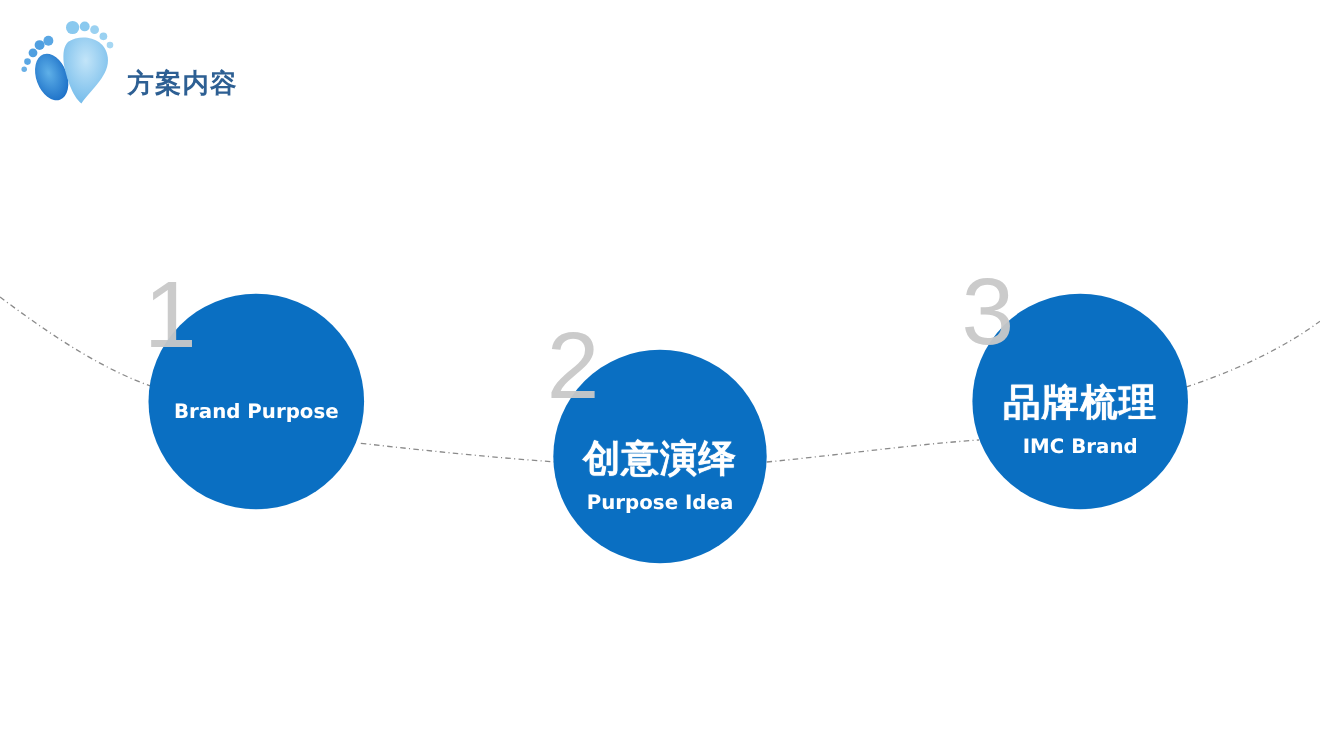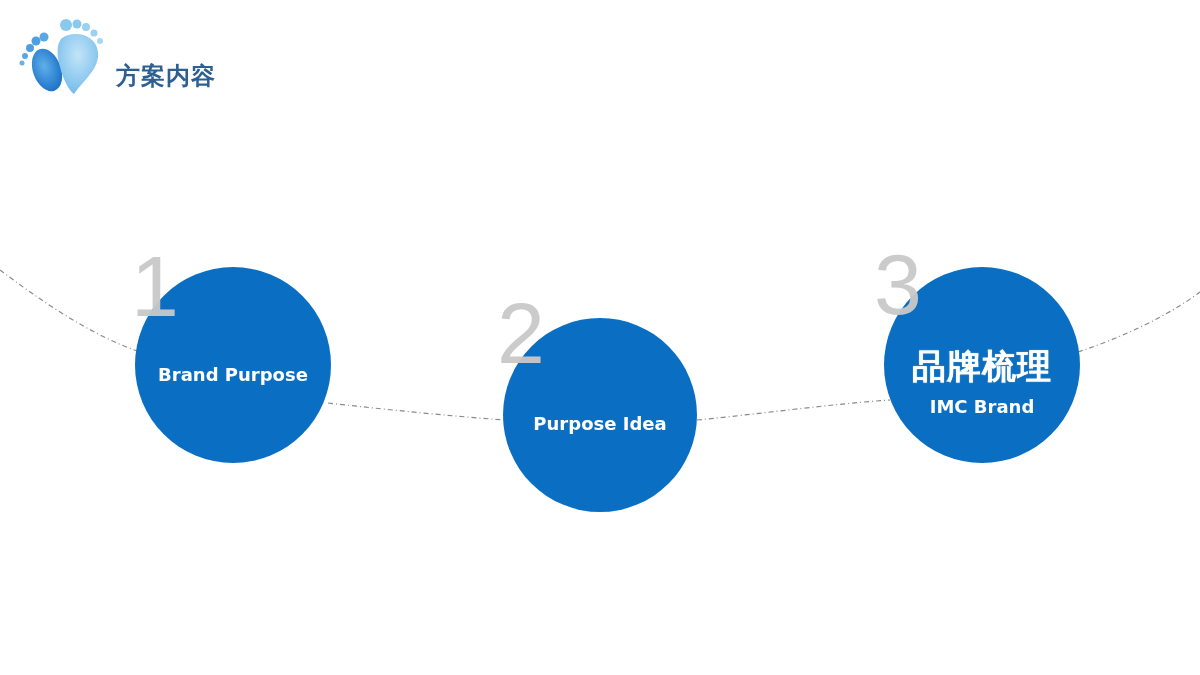--- a/index.html
+++ b/index.html
@@ -75,20 +75,21 @@
 
 <div class="step" style="left:135px;top:267px;">
   <div class="circle" style="left:0;top:0;width:196px;height:196px;padding-top:84px;box-sizing:border-box;">
     <div class="en">Brand Purpose</div>
   </div>
   <div class="num" style="left:-4px;top:-24px;">1</div>
 </div>
 
 <div class="step" style="left:503px;top:318px;">
   <div class="circle" style="left:0;top:0;width:194px;height:194px;padding-top:82px;box-sizing:border-box;">
+    <div class="cn">创意演绎</div>
     <div class="en">Purpose Idea</div>
   </div>
   <div class="num" style="left:-6px;top:-28px;">2</div>
 </div>
 
 <div class="step" style="left:884px;top:267px;">
   <div class="circle" style="left:0;top:0;width:196px;height:196px;padding-top:82px;box-sizing:border-box;">
     <div class="cn">品牌梳理</div>
     <div class="en">IMC Brand</div>
   </div>

